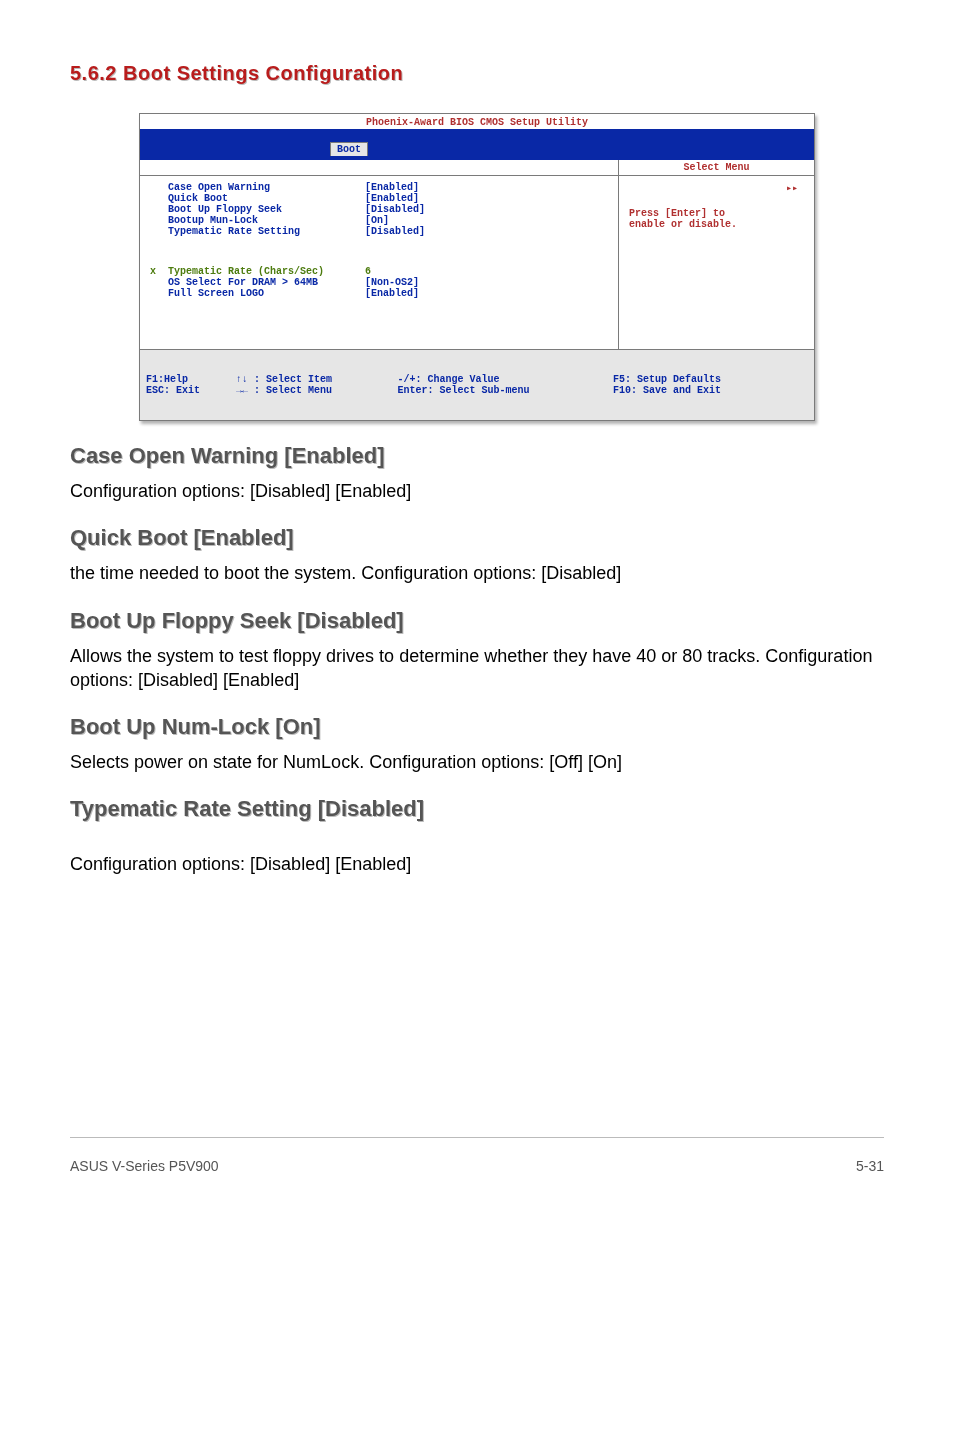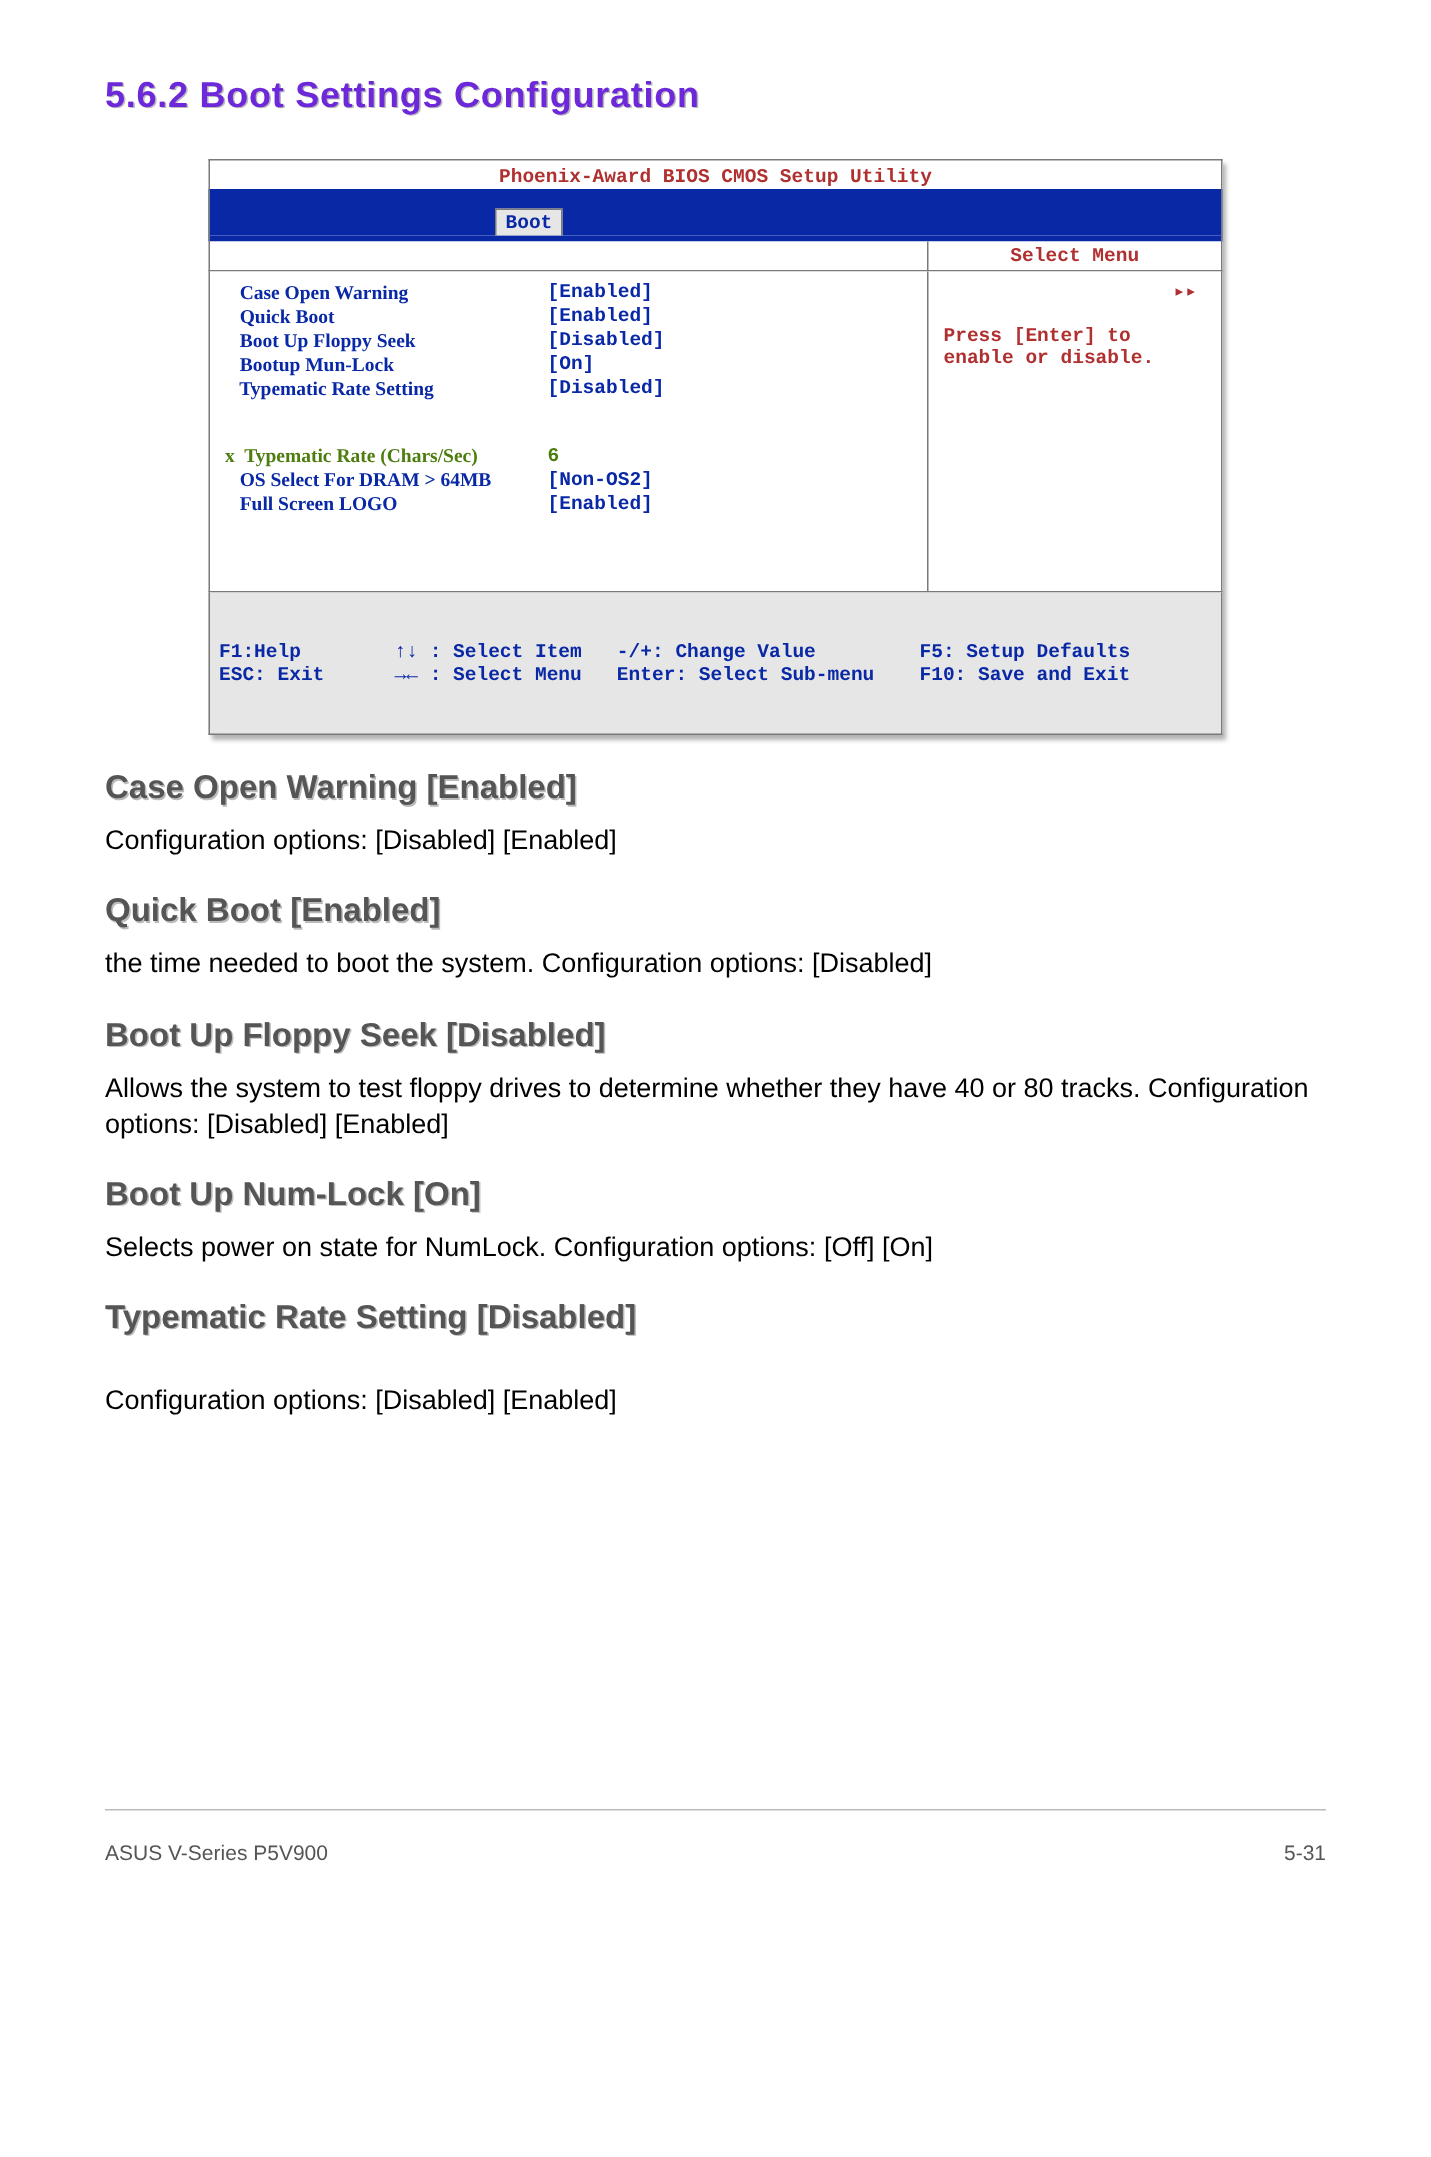--- a/index.html
+++ b/index.html
@@ -7,45 +7,45 @@
     padding: 50px 70px;
     font-family: Arial, Helvetica, sans-serif;
     background: #fff;
     width: 954px;
     box-sizing: border-box;
     color: #000;
   }
   h1.section {
     font-family: "Comic Sans MS", "Chalkboard SE", cursive, sans-serif;
     font-weight: bold;
-    font-size: 24px;
-    color: #6d28d9;
+    font-size: 20px;
+    color: #b91c1c;
     text-shadow: 1px 1px 0 #bbb;
-    margin: 0 0 28px 0;
+    margin: 12px 0 28px 0;
     letter-spacing: 0.5px;
   }
   h2.sub {
     font-family: "Comic Sans MS", "Chalkboard SE", cursive, sans-serif;
     font-weight: bold;
     font-size: 22px;
     color: #555;
     text-shadow: 1px 1px 0 #bbb;
     margin: 22px 0 10px 0;
   }
   p.body {
     font-size: 18px;
     line-height: 1.35;
     margin: 8px 0 4px 0;
   }
   
   .bios {
     width: 676px;
     margin: 0 auto;
     font-family: "Courier New", monospace;
-    font-size: 13px;
+    font-size: 10px;
     box-shadow: 2px 3px 3px rgba(0,0,0,0.3);
   }
   .bios-title {
     background: #fff;
     color: #b03030;
     font-weight: bold;
     text-align: center;
     padding: 3px 0 1px;
     border: 1px solid #7a7a7a;
     border-bottom: none;
@@ -102,21 +102,21 @@
   }
   .bios-right {
     width: 175px;
     background: #fff;
     color: #b03030;
     font-weight: bold;
     padding: 6px 10px;
     border-left: 1px solid #7a7a7a;
   }
   .bios-row { display: flex; }
-  .bios-row .k { width: 215px; color: #0928a6; font-weight: bold; white-space: pre; font-family: Liberation Serif, serif; }
+  .bios-row .k { width: 215px; color: #0928a6; font-weight: bold; white-space: pre; }
   .bios-row .v { color: #0928a6; font-weight: bold; }
   .bios-row.dim .k, .bios-row.dim .v { color: #4d7c0f; margin-top: 29px; }
   .bios-foot {
     display: flex;
     background: #e6e6e6;
     border: 1px solid #7a7a7a;
     border-top: none;
     color: #0928a6;
     font-weight: bold;
     padding: 2px 6px;

